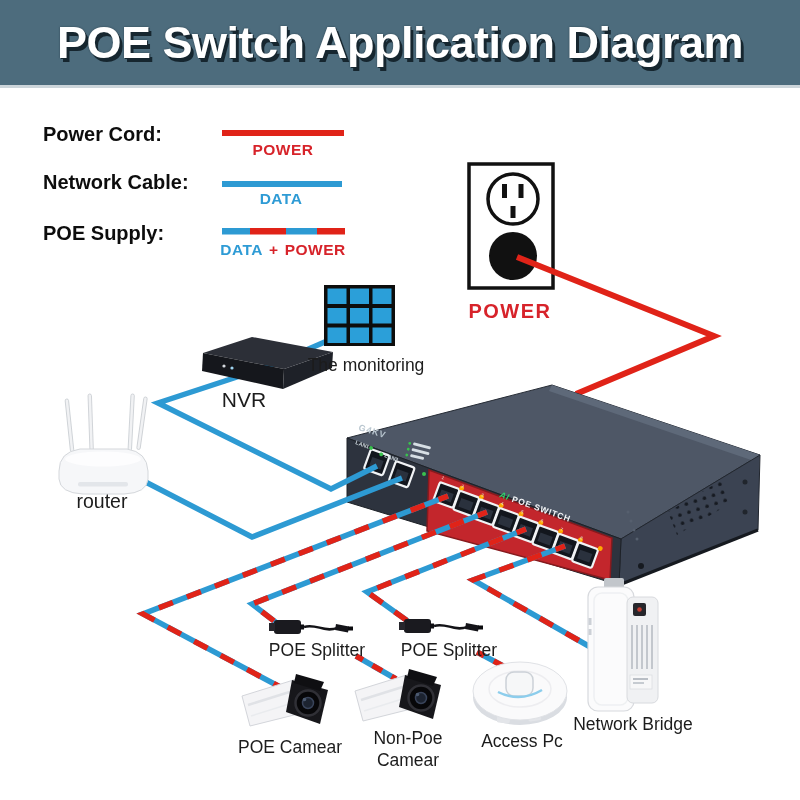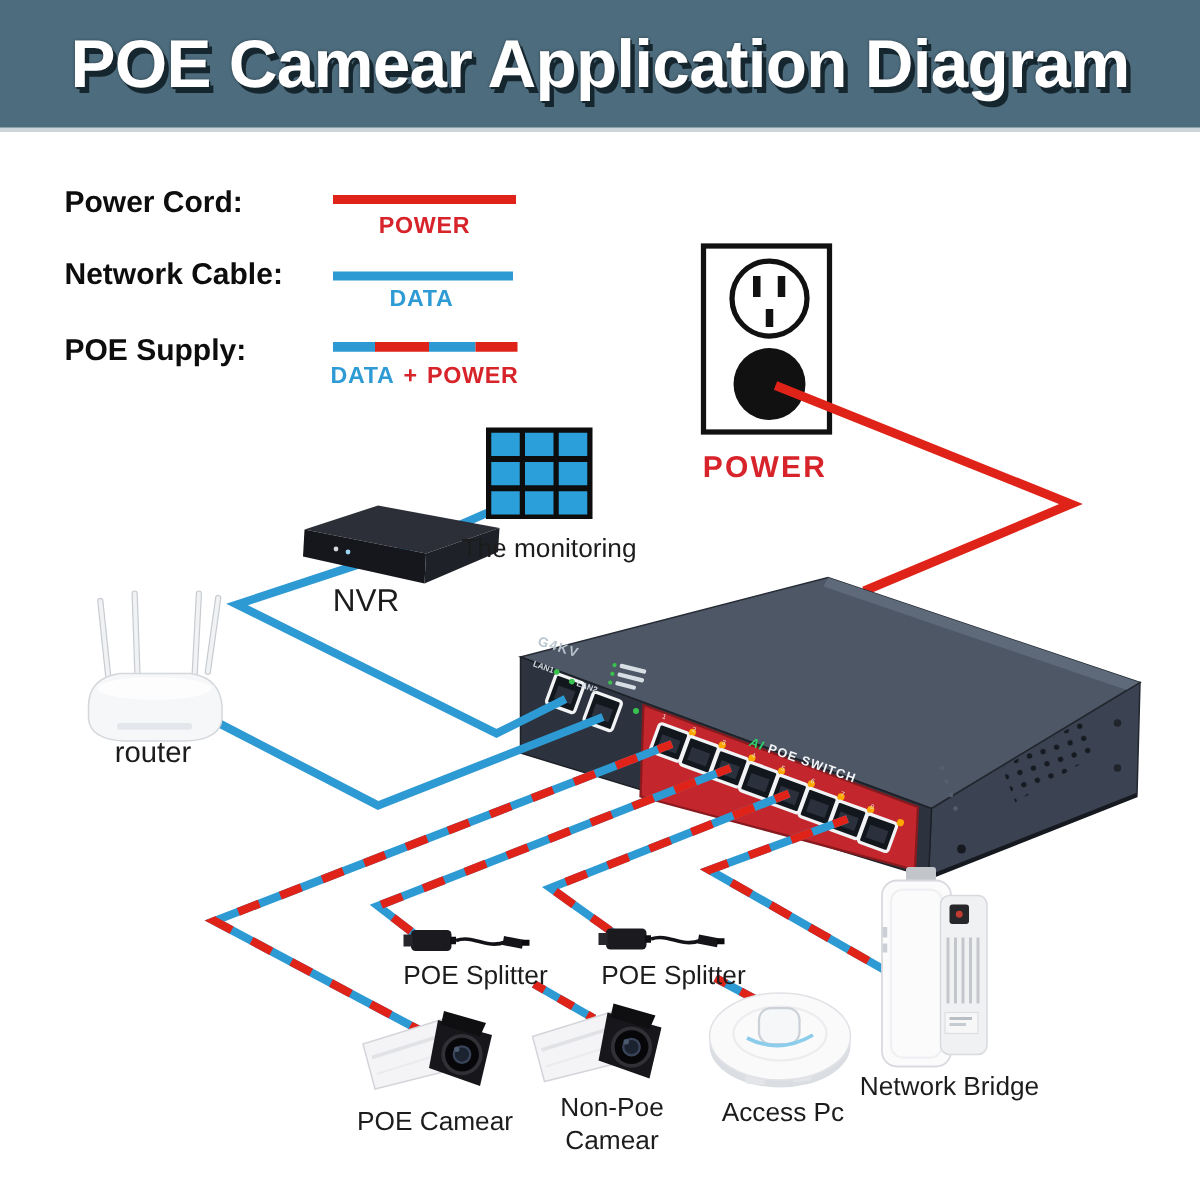--- a/index.html
+++ b/index.html
@@ -302,15 +302,15 @@
     <text class="devlbl mid" x="317" y="656">POE Splitter</text>
     <text class="devlbl mid" x="449" y="656">POE Splitter</text>
     <text class="devlbl mid" x="290" y="753">POE Camear</text>
     <text class="devlbl mid" x="408" y="744">Non-Poe</text>
     <text class="devlbl mid" x="408" y="766">Camear</text>
     <text class="devlbl mid" x="522" y="747">Access Pc</text>
     <text class="devlbl mid" x="633" y="730">Network Bridge</text>
   </svg>
 
   <header class="titlebar">
-    <h1>POE Camear Application Diagram</h1>
+    <h1>POE Switch Application Diagram</h1>
   </header>
 </div>
 
 </body></html>

